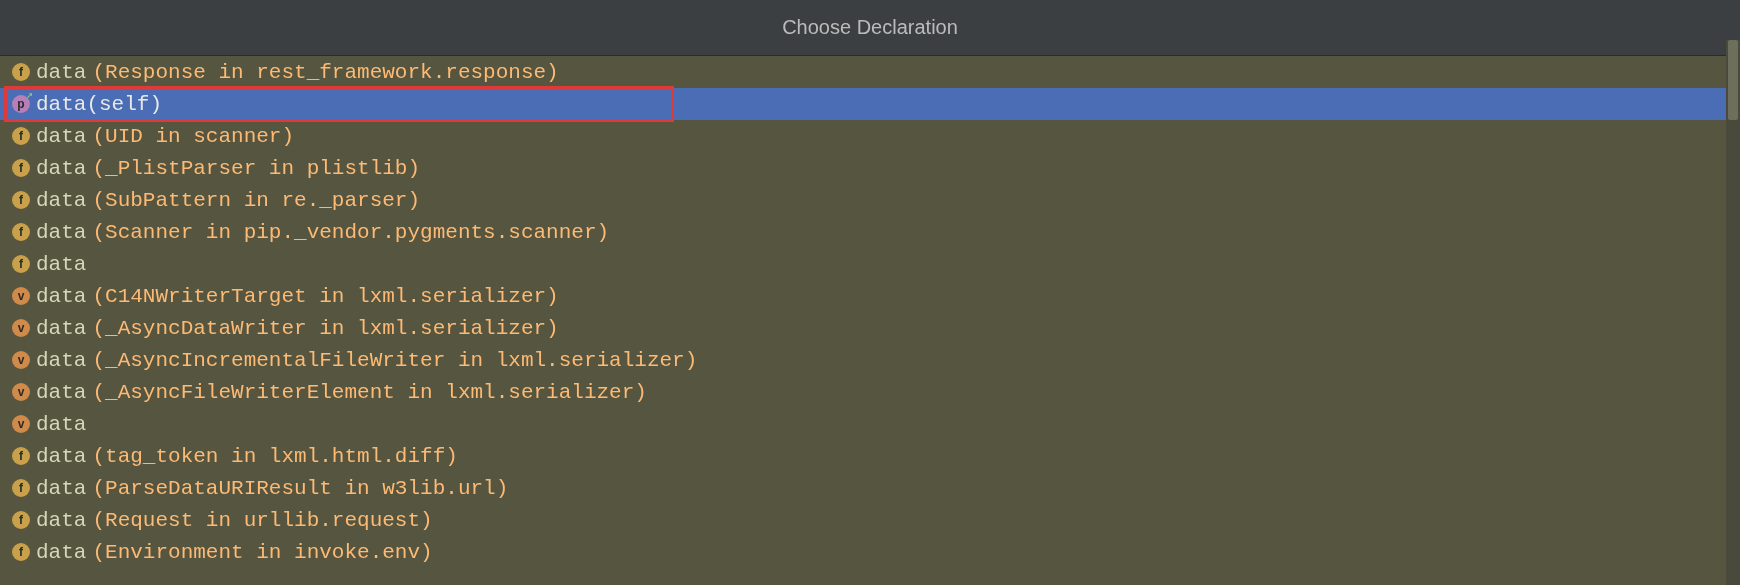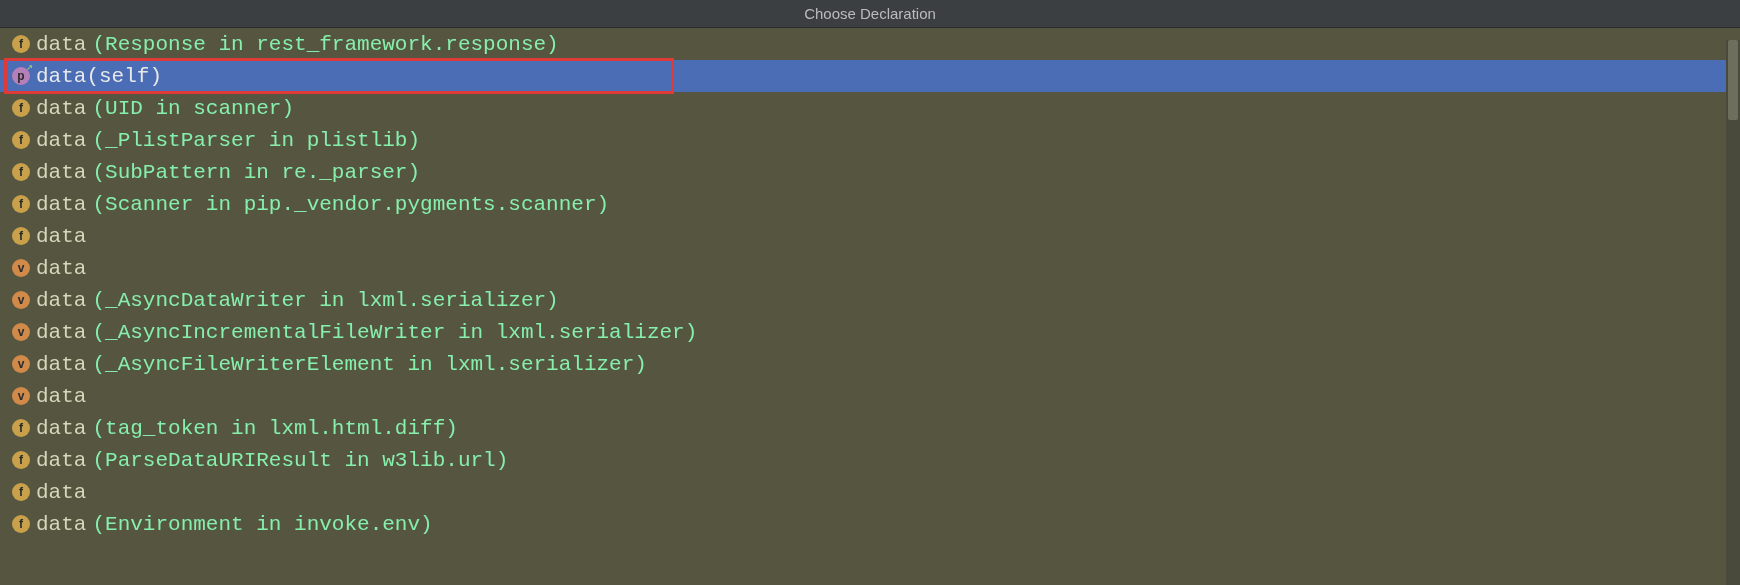--- a/index.html
+++ b/index.html
@@ -5,28 +5,28 @@
     * { margin: 0; padding: 0; box-sizing: border-box; }
     body {
       width: 1740px;
       height: 585px;
       background: #555540;
       font-family: "Segoe UI", Arial, sans-serif;
       overflow: hidden;
       position: relative;
     }
     .titlebar {
-      height: 28px;
+      height: 56px;
       background: #3c3f41;
       border-bottom: 1px solid #2b2b2b;
       display: flex;
       align-items: center;
       justify-content: center;
       color: #bbbbbb;
-      font-size: 15px;
+      font-size: 20px;
       font-weight: 400;
     }
     .list-container {
       width: 100%;
       height: calc(100% - 40px);
       overflow: hidden;
     }
     .list-item {
       height: 32px;
       display: flex;
@@ -79,21 +79,21 @@
       right: -3px;
       font-size: 8px;
       color: #93c47d;
     }
     .item-name {
       color: #d6d6b9;
       font-weight: 400;
       text-align: center;
     }
     .item-qualifier {
-      color: #86efac;
+      color: #fdba74;
       margin-left: 6px;
     }
     .scrollbar {
       position: absolute;
       right: 0;
       top: 40px;
       width: 14px;
       height: calc(100% - 40px);
       background: #4a4a3c;
     }
@@ -145,20 +145,21 @@
       <span class="item-name">data</span>
       <span class="item-qualifier">(Scanner in pip._vendor.pygments.scanner)</span>
     </div>
     <div class="list-item">
       <span class="icon icon-f">f</span>
       <span class="item-name">data</span>
     </div>
     <div class="list-item">
       <span class="icon icon-v">v</span>
       <span class="item-name">data</span>
+      <span class="item-qualifier">(C14NWriterTarget in lxml.serializer)</span>
     </div>
     <div class="list-item">
       <span class="icon icon-v">v</span>
       <span class="item-name">data</span>
       <span class="item-qualifier">(_AsyncDataWriter in lxml.serializer)</span>
     </div>
     <div class="list-item">
       <span class="icon icon-v">v</span>
       <span class="item-name">data</span>
       <span class="item-qualifier">(_AsyncIncrementalFileWriter in lxml.serializer)</span>
@@ -178,20 +179,21 @@
       <span class="item-qualifier">(tag_token in lxml.html.diff)</span>
     </div>
     <div class="list-item">
       <span class="icon icon-f">f</span>
       <span class="item-name">data</span>
       <span class="item-qualifier">(ParseDataURIResult in w3lib.url)</span>
     </div>
     <div class="list-item">
       <span class="icon icon-f">f</span>
       <span class="item-name">data</span>
+      <span class="item-qualifier">(Request in urllib.request)</span>
     </div>
     <div class="list-item">
       <span class="icon icon-f">f</span>
       <span class="item-name">data</span>
       <span class="item-qualifier">(Environment in invoke.env)</span>
     </div>
   </div>
 
 <div class="scrollbar">
   <div class="scrollbar-thumb"></div>

